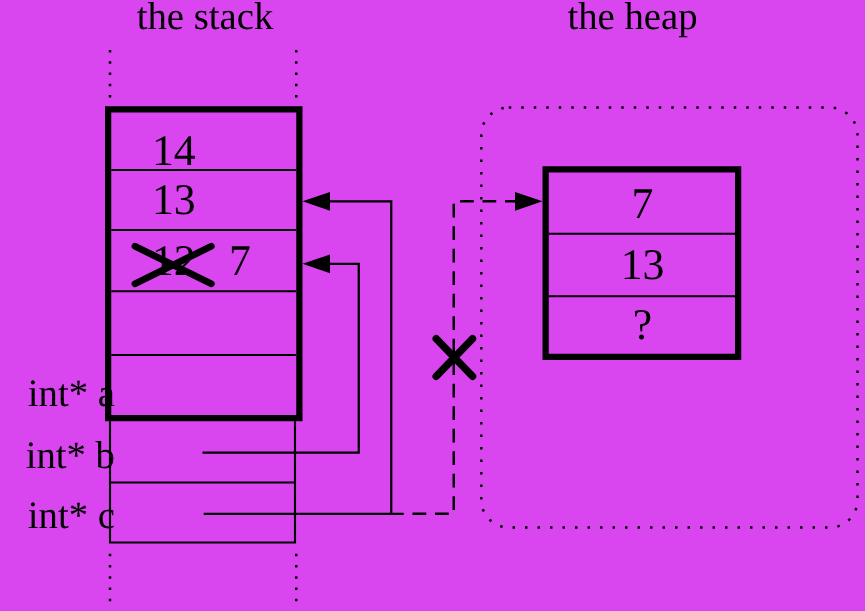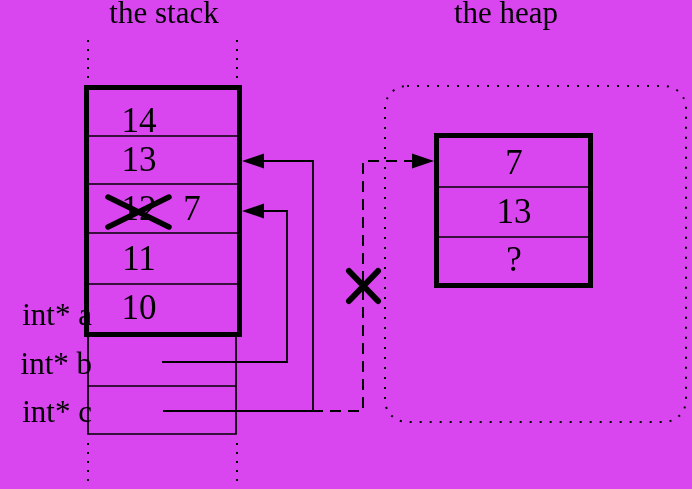--- a/index.html
+++ b/index.html
@@ -36,22 +36,20 @@
 <div class="canvas">
 
   <div class="title" id="t-stack">the stack</div>
   <div class="title" id="t-heap">the heap</div>
 
   <div class="frame" id="stack-frame"></div>
   <div class="num" style="left:89px;top:90px;height:62px;">14</div>
   <div class="num" style="left:89px;top:136px;height:48px;">13</div>
   <div class="num" style="left:89px;top:184px;height:49px;">12</div>
   <div class="num" style="left:167px;top:184px;width:50px;height:49px;">7</div>
-  <div class="num" style="left:89px;top:233px;height:51px;">11</div>
-  <div class="num" style="left:89px;top:284px;height:48px;">10</div>
 
   <div class="ptr-label" style="top:297px;">int* a</div>
   <div class="ptr-label" style="top:394px;">int* c</div>
   <div class="ptr-label" style="top:346px;">int* b</div>
 
   <div class="frame" id="heap-frame"></div>
   <div class="heapnum" style="top:138px;height:49px;">7</div>
   <div class="heapnum" style="top:187px;height:50px;">13</div>
   <div class="heapnum" style="top:237px;height:46px;">?</div>
 

